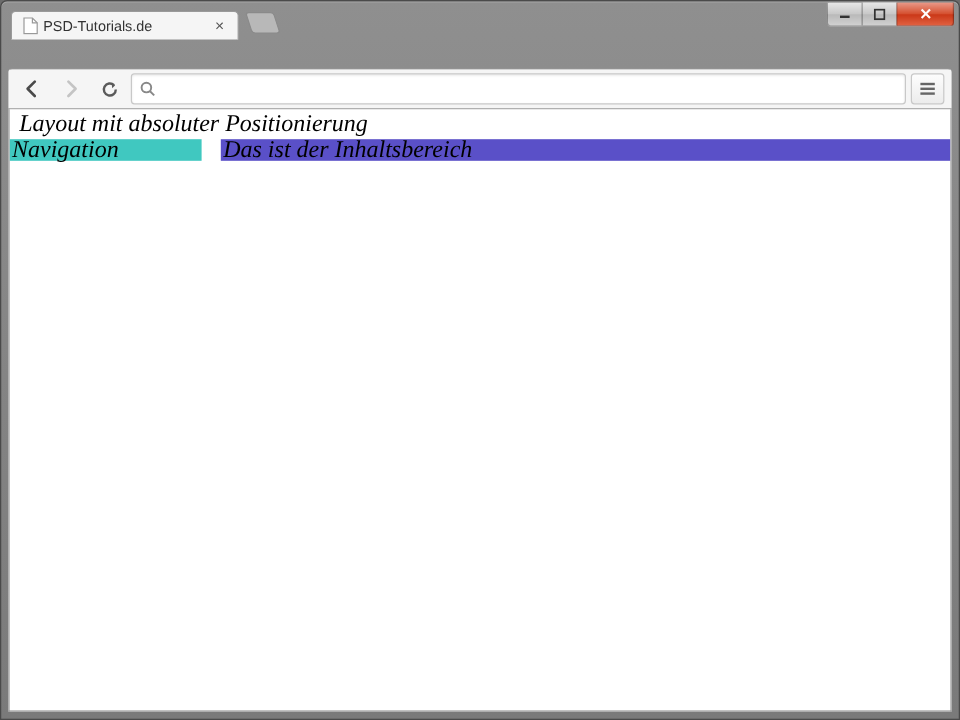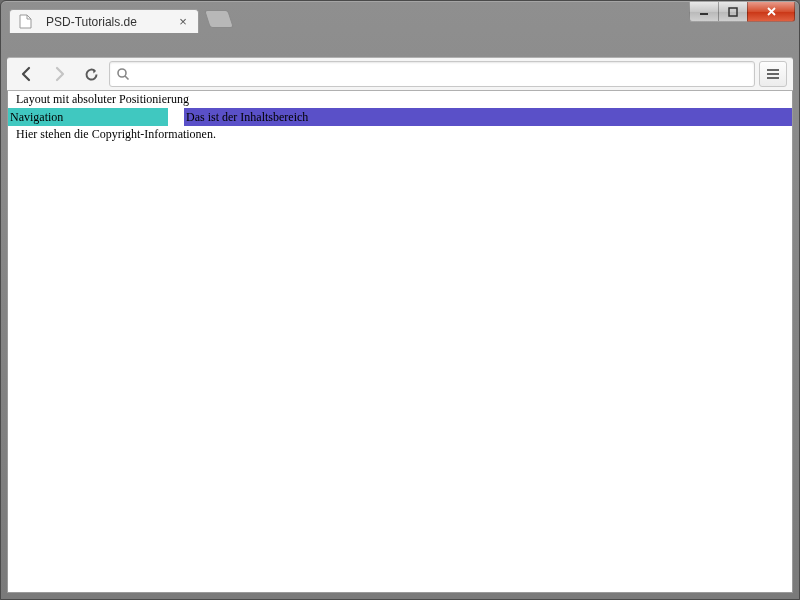--- a/index.html
+++ b/index.html
@@ -76,21 +76,21 @@
     .tab {
       background: #f5f5f5;
       border: 1px solid #9a9a9a;
       border-bottom: none;
       border-radius: 4px 4px 0 0;
       height: 24px;
       min-width: 190px;
       display: flex;
       align-items: center;
       padding: 0 8px;
-      gap: 14px;
+      gap: 4px;
       font-size: 12px;
       color: #333;
       position: relative;
     }
     .tab::before, .tab::after {
       content: "";
       position: absolute;
       bottom: 0;
       width: 0;
       height: 0;
@@ -191,23 +191,24 @@
       flex: 1;
       background: #fff;
       margin: 0 6px 6px 6px;
       border: 1px solid #9a9a9a;
       border-top: none;
       overflow: hidden;
       position: relative;
     }
     .page {
       font-family: "Times New Roman", serif;
-      font-size: 12px;
+      font-size: 20px;
       color: #000;
       padding: 0;
+      font-style: italic;
     }
     .page-header {
       padding: 1px 8px;
     }
     .page-row {
       position: relative;
       height: 18px;
     }
     .page-nav {
       position: absolute;
@@ -308,17 +309,16 @@
     </div>
   </div>
 
   <div class="viewport">
     <div class="page">
       <div class="page-header">Layout mit absoluter Positionierung</div>
       <div class="page-row">
         <div class="page-nav">Navigation</div>
         <div class="page-content">Das ist der Inhaltsbereich</div>
       </div>
-      <div class="page-footer">Hier stehen die Copyright-Informationen.</div>
     </div>
   </div>
 
 </div>
 
 </body></html>

